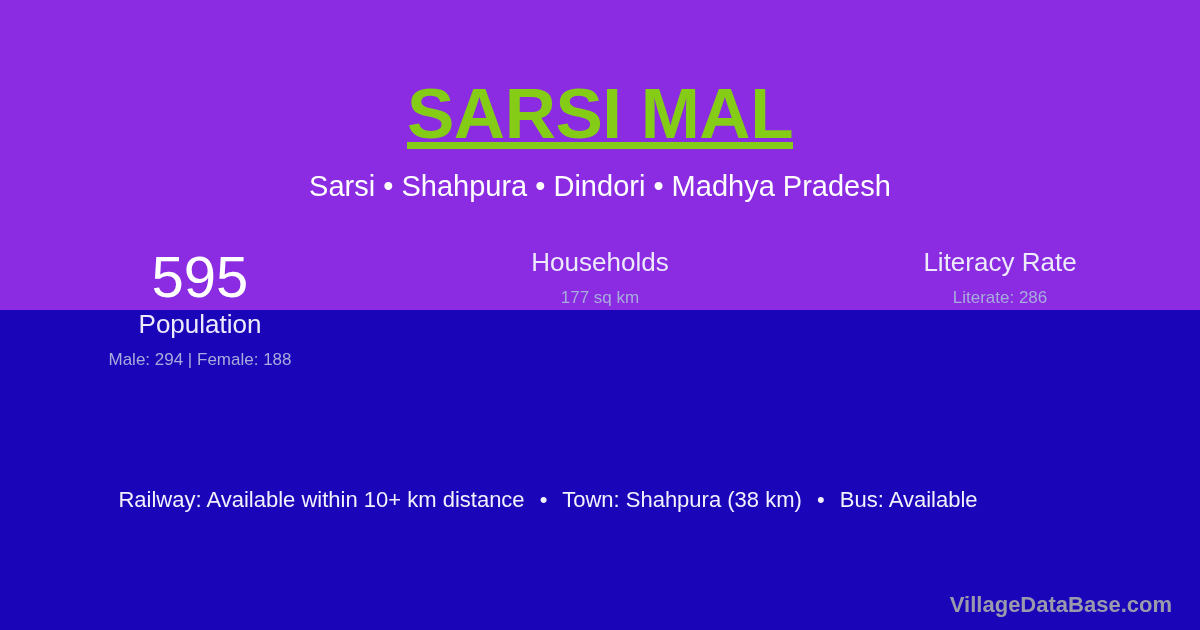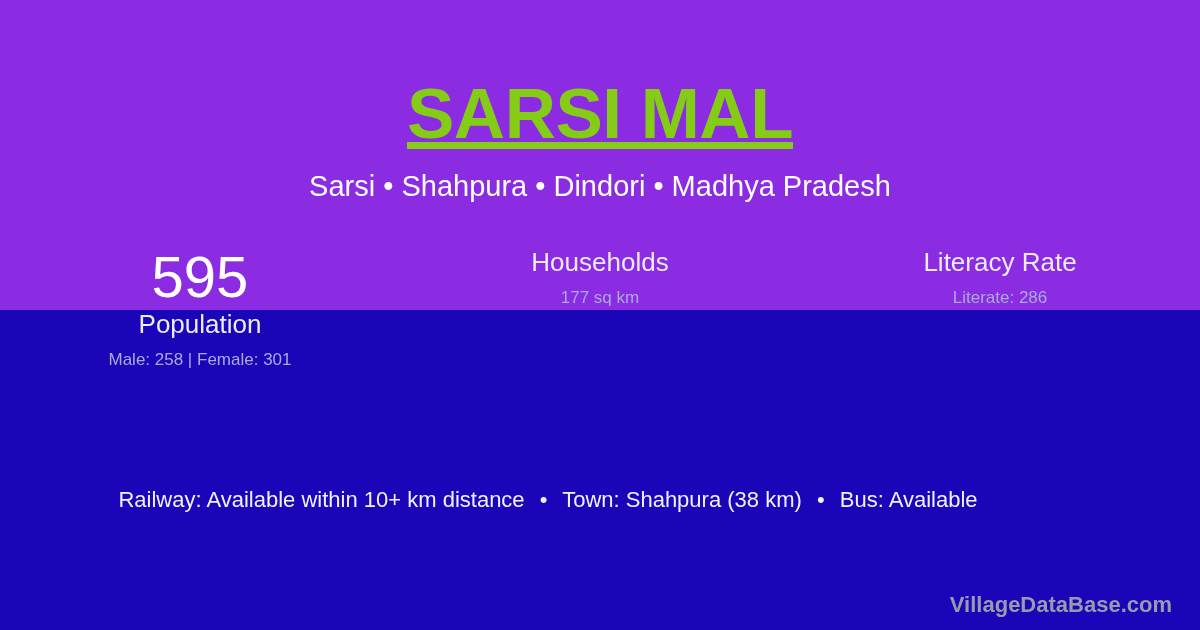--- a/index.html
+++ b/index.html
@@ -120,21 +120,21 @@
   <div id="title-block">
     <div id="village-title">SARSI MAL</div>
     <div id="village-location">Sarsi • Shahpura • Dindori • Madhya Pradesh</div>
   </div>
 
   <div id="stats-row">
 
     <div class="stat-col">
       <span class="stat-value">595</span>
       <span class="stat-label">Population</span>
-      <span class="stat-sub">Male: 258 | Female: 301</span>
+      <span class="stat-sub">Male: 294 | Female: 188</span>
     </div>
 
     <div class="stat-col">
       <span class="stat-label">Households</span>
       <span class="stat-sub">177 sq km</span>
     </div>
 
     <div class="stat-col">
       <span class="stat-label">Literacy Rate</span>
       <span class="stat-sub">Literate: 286</span>

